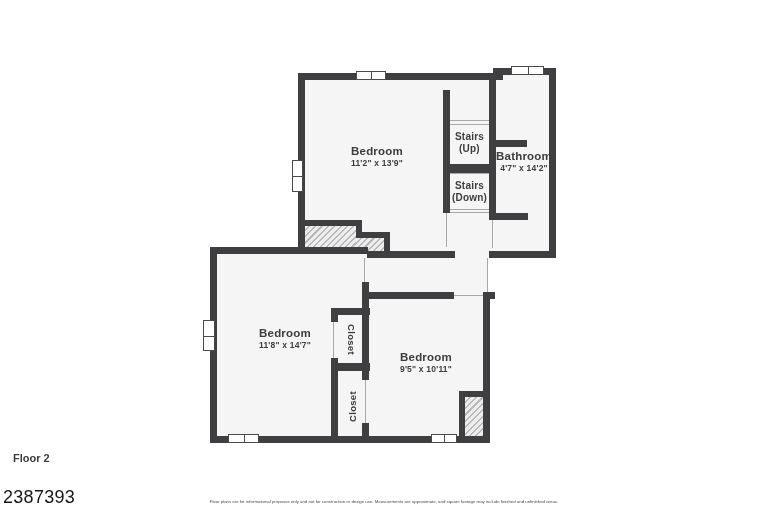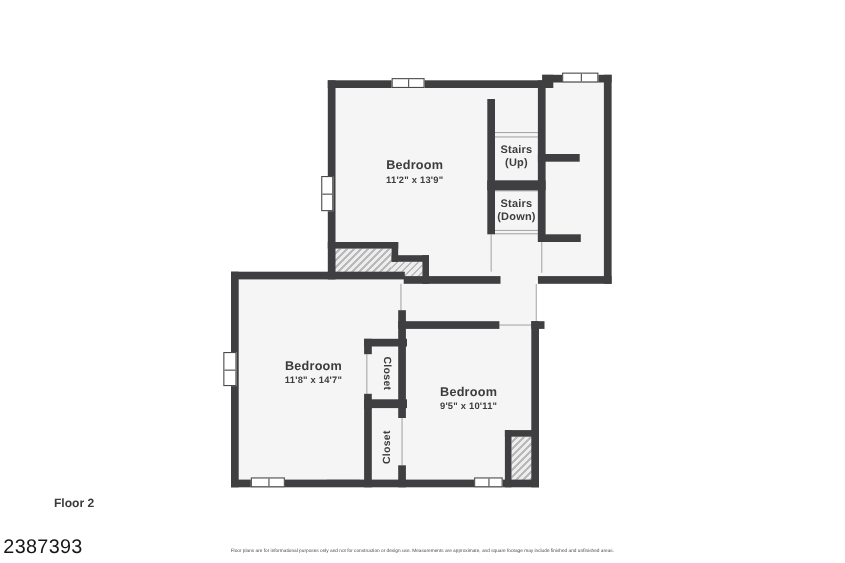--- a/index.html
+++ b/index.html
@@ -18,21 +18,21 @@
   .window .mid-h { position:absolute; top:50%; left:0; height:1px; width:100%; background:#4a4a4a; }
   .room-label { position:absolute; text-align:center; color:var(--label-text,#3d3d3d); }
   .room-name { font-weight:bold; font-size:11.5px; line-height:13px; letter-spacing:.2px; }
   .room-dims { font-weight:bold; font-size:8.5px; line-height:11px; letter-spacing:.2px; }
   .stairs .room-name, .stairs .room-dims { font-size:10px; line-height:12px; }
   .closet-label { position:absolute; display:flex; align-items:center; justify-content:center;
                   color:var(--label-text,#3d3d3d); }
   .closet-label span { display:inline-block; font-weight:bold; font-size:9.5px; white-space:nowrap; letter-spacing:.3px; }
   .rot-cw  { transform:rotate(90deg); }
   .rot-ccw { transform:rotate(-90deg); }
-  .floor-label { position:absolute; left:13px; top:452px; font-size:11px; font-weight:bold; color:var(--label-text,#3d3d3d);margin-left:36px; }
+  .floor-label { position:absolute; left:13px; top:452px; font-size:11px; font-weight:bold; color:var(--label-text,#3d3d3d); }
   .listing-id  { position:absolute; left:3px; top:487px; font-size:18px; color:#161616; letter-spacing:.3px; }
   .disclaimer  { position:absolute; left:0; top:493px; width:768px; text-align:center; }
   .disclaimer span { display:inline-block; font-size:9px; line-height:10px;
                      transform:scale(0.48); transform-origin:center top;
                      white-space:nowrap; color:#4a4a4a; }
 </style>
 </head>
 <body>
 
 <div class="canvas">
@@ -116,20 +116,24 @@
   <div class="room-label stairs" style="left:439px;top:131px;width:61px;">
     <div class="room-name">Stairs</div>
     <div class="room-name">(Up)</div>
   </div>
 
   <div class="room-label stairs" style="left:439px;top:180px;width:61px;">
     <div class="room-name">Stairs</div>
     <div class="room-name">(Down)</div>
   </div>
 
+  <div class="room-label" style="left:464px;top:150px;width:120px;">
+    <div class="room-name">Bathroom</div>
+    <div class="room-dims">4'7" x 14'2"</div>
+  </div>
 
   <div class="room-label" style="left:225px;top:327px;width:120px;">
     <div class="room-name">Bedroom</div>
     <div class="room-dims">11'8" x 14'7"</div>
   </div>
 
   <div class="closet-label" style="left:339px;top:316px;width:24px;height:46px;">
     <span class="rot-cw">Closet</span>
   </div>
 

